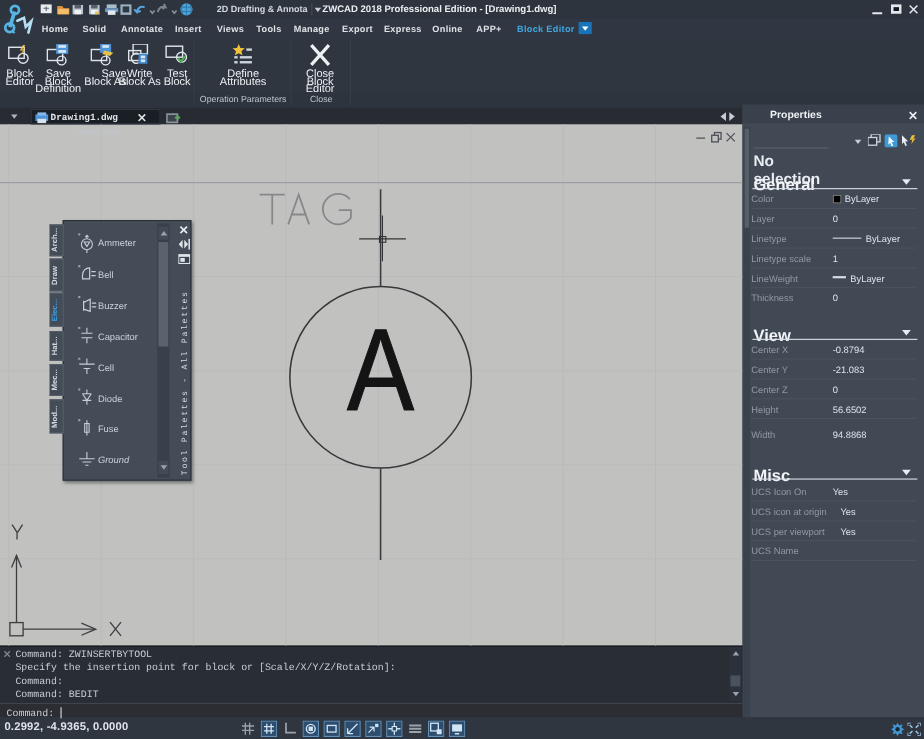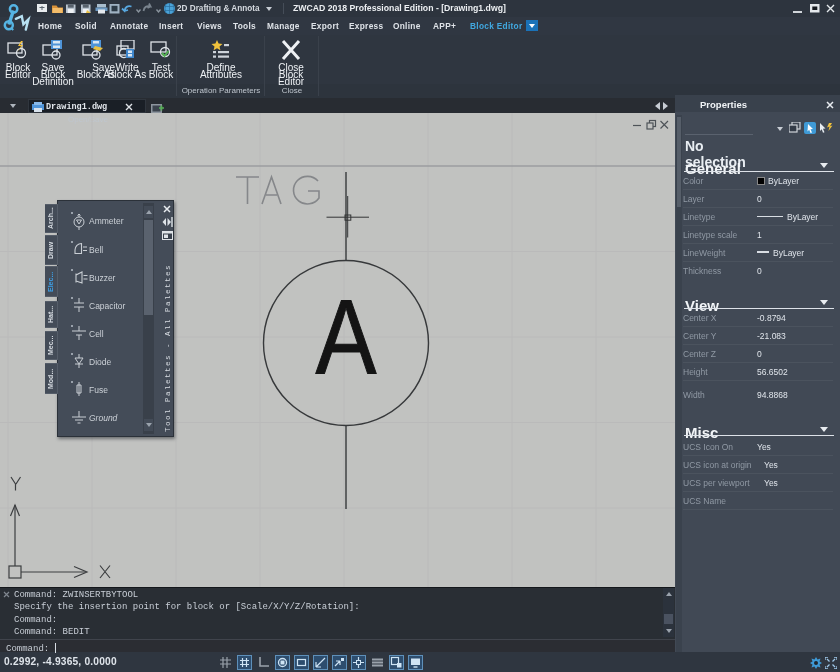--- a/index.html
+++ b/index.html
@@ -73,21 +73,21 @@
 <rect x="73.5" y="2" width="10" height="9.5" fill="#9fb2c2"></rect>
       <rect x="75.5" y="3.8" width="6" height="5.5" fill="#2c3a46"></rect>
 <path d="M95.5 4.5 q-6 -1.5 -7 4.5 l-2.5 -2.5 m2.5 2.5 l3.5 -1" stroke="#58a8e0" stroke-width="1.8"></path>
 <path d="M100.5 7.5 l2 2.5 2 -2.5" stroke="#8a949e" stroke-width="1.4"></path>
 <path d="M107.5 9 q1 -6 7 -4.5 l-1.5 -3 m1.5 3 l-3 1.5" stroke="#7a848e" stroke-width="1.8"></path>
 <path d="M120.5 7.5 l2 2.5 2 -2.5" stroke="#8a949e" stroke-width="1.4"></path>
 <circle cx="133.5" cy="6.5" r="5.5" fill="#4aa2d8"></circle>
       <path d="M128.5 4.5 h10 M128.5 8.5 h10 M133.5 1 v11 M130 2 q-2 4.5 0 9 M137 2 q2 4.5 0 9" stroke="#2a6e9e" stroke-width="0.7" fill="none"></path>
 </g>
 </svg>
-<div class="abs" style="left:177px;top:3px;width:95px;height:12px;color:#d5dae0;font-size:8.2px;font-weight:bold;line-height:12px;">2D Drafting &amp; Annota<span class="td" style="position:absolute;right:0;top:4px;"></span></div>
+<div class="abs" style="left:197px;top:3px;width:95px;height:12px;color:#d5dae0;font-size:8.2px;font-weight:bold;line-height:12px;">2D Drafting &amp; Annota<span class="td" style="position:absolute;right:0;top:4px;"></span></div>
 <div class="abs" style="left:283px;top:3px;width:1px;height:11px;background:#454d58;"></div>
 <div class="abs" style="left:293px;top:2px;width:260px;height:13px;color:#eceff2;font-size:8.7px;font-weight:bold;line-height:13px;">ZWCAD 2018 Professional Edition - [Drawing1.dwg]</div>
 <svg class="abs" style="left:790px;top:2px" width="47" height="12" viewBox="0 0 47 12">
 <path d="M3 10 h9" stroke="#e4e8ec" stroke-width="1.8"></path>
 <rect x="20" y="2" width="9.5" height="8.5" fill="#e4e8ec"></rect>
     <rect x="22.3" y="4.5" width="5" height="3.5" fill="#14181e"></rect>
 <path d="M37 3 l7 7 m0 -7 l-7 7" stroke="#e4e8ec" stroke-width="1.4"></path>
 </svg>
 <div class="tab" style="left:38px;">Home</div>
 <div class="tab" style="left:75px;">Solid</div>

